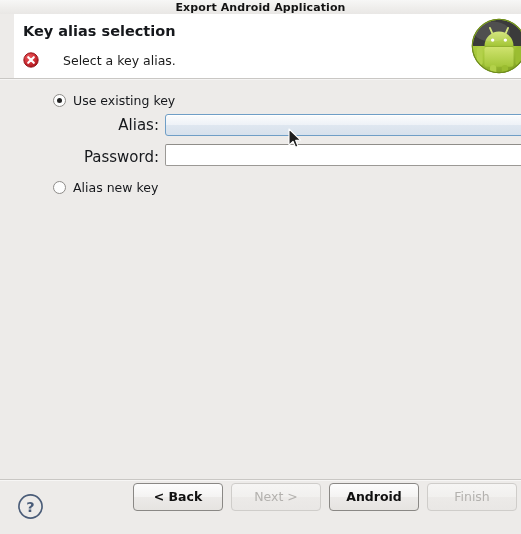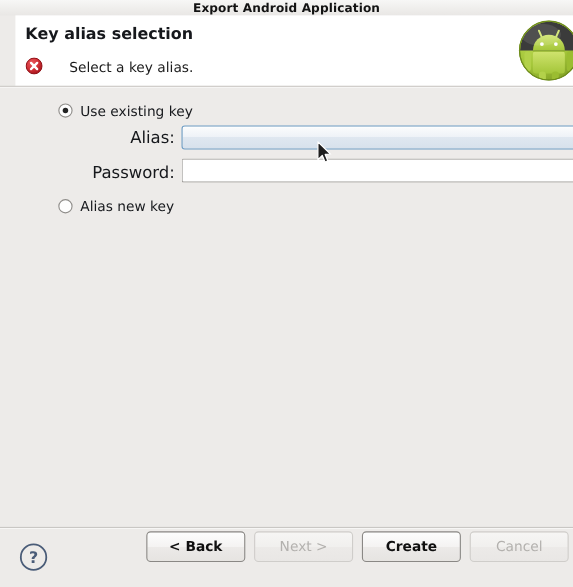--- a/index.html
+++ b/index.html
@@ -398,22 +398,22 @@
   <div class="footer">
 
     <svg class="help-button" viewBox="0 0 28 28">
       <circle cx="14" cy="14" r="12" fill="none" stroke="#4a5c78" stroke-width="1.7"></circle>
       <text x="14" y="19.4" text-anchor="middle" font-family="DejaVu Sans, Liberation Sans, sans-serif" font-size="15" font-weight="bold" fill="#4a5c78">?</text>
     </svg>
 
     <div class="btn-group">
       <button class="btn enabled">&lt; Back</button>
       <button class="btn disabled" disabled="">Next &gt;</button>
-      <button class="btn enabled">Create</button>
-      <button class="btn disabled" disabled="">Cancel</button>
+      <button class="btn enabled">Android</button>
+      <button class="btn disabled" disabled="">Finish</button>
     </div>
   </div>
 
   <svg class="cursor" viewBox="0 0 14 21">
     <path d="M1 1 L1 17.2 L5.0 13.3 L7.5 19.3 L10.0 18.2 L7.6 12.4 L12.6 12.2 Z" fill="#1e1e1e" stroke="#ffffff" stroke-width="1.1" stroke-linejoin="round"></path>
   </svg>
 
 </div>
 
 </body></html>

